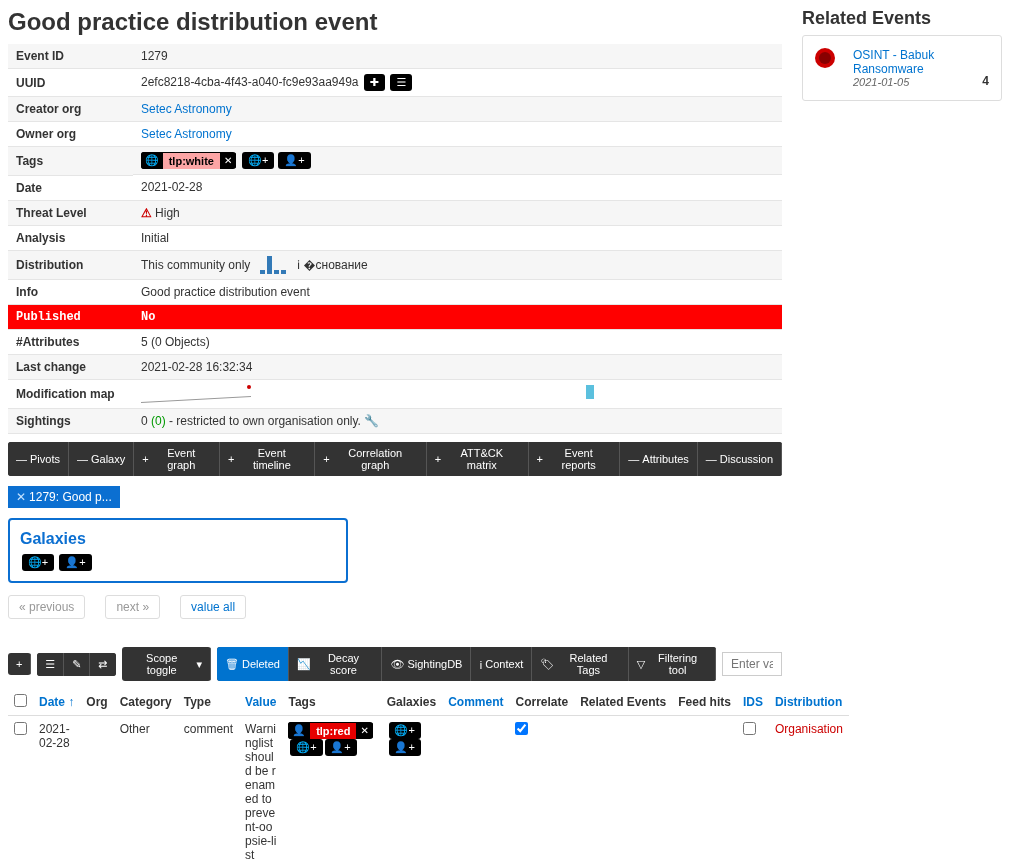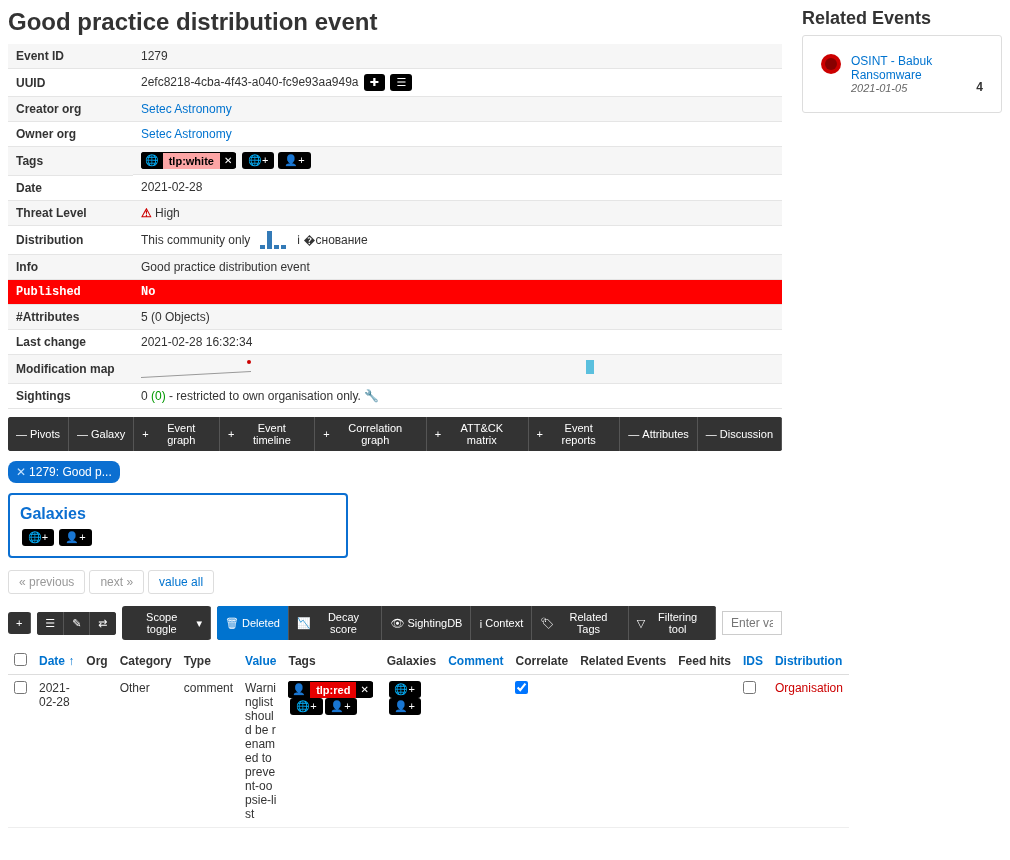--- a/index.html
+++ b/index.html
@@ -29,46 +29,46 @@
 .dist-bar span:nth-child(1){left:0;height:4px;} .dist-bar span:nth-child(2){left:7px;height:18px;} .dist-bar span:nth-child(3){left:14px;height:4px;} .dist-bar span:nth-child(4){left:21px;height:4px;}
 .mod-map { display:inline-block; width:110px; height:18px; position:relative; vertical-align: middle;}
 .mod-map::before { content:''; position:absolute; left:0; right:0; bottom:3px; height:1px; background:#999; transform:skewY(-3deg);}
 .mod-map .dot { position:absolute; right:0; top:0; width:4px; height:4px; background:#c00; border-radius:50%;}
 .mod-map-side { display:inline-block; width:8px; height:14px; background:#5bc0de; float:right; margin-right:180px;}
 .wrench { font-size:12px; }
 
 .toolbar { display:flex; background:#333; border-radius:3px; overflow:hidden; margin-bottom:10px; }
 .toolbar button { background:#333; color:#fff; border:none; border-right:1px solid #555; padding:5px 8px; font-size:11px; cursor:pointer; display:flex; align-items:center; gap:3px; }
 
-.pivot-chip { display:inline-block; background:#0b6fd1; color:#fff; border-radius:8px; padding:4px 8px; font-size:12px; margin-bottom:10px; }
+.pivot-chip { display:inline-block; background:#0b6fd1; color:#fff; border-radius:0; padding:4px 8px; font-size:12px; margin-bottom:10px; }
 .pivot-chip .x { color:#c5e3ff; margin-right:3px; }
 
 .galaxy-box { border:2px solid #0b6fd1; border-radius:4px; padding:10px; width:340px; margin-bottom:12px; }
 .galaxy-box h4 { color:#0b6fd1; font-size:16px; margin-bottom:6px; }
 
-.pager { display:flex; gap:4px; margin-bottom:12px; }
+.pager { display:flex; gap:20px; margin-bottom:28px; }
 .pager span, .pager a { border:1px solid #ddd; padding:4px 10px; border-radius:3px; font-size:12px; }
 .pager span { color:#999; }
 
 .action-row { display:flex; gap:6px; align-items:center; margin-bottom:8px; }
 .action-row .grp { display:flex; background:#333; border-radius:3px; overflow:hidden; }
 .action-row .grp button { background:#333; color:#fff; border:none; padding:5px 8px; font-size:11px; cursor:pointer; border-right:1px solid #555; display:flex; align-items:center; gap:3px; }
 .action-row .grp button.scope::after { content:' ▾'; }
 .action-row .grp button.primary { background:#0073cf; }
 .filter-input { margin-left:auto; border:1px solid #ccc; padding:4px 8px; font-size:12px; width:60px; color:#888;}
 
 .attr-table { width:100%; border-collapse:collapse; font-size:12px; }
 .attr-table th { text-align:left; padding:5px 6px; border-bottom:1px solid #ddd; font-weight:bold; white-space:nowrap; }
 .attr-table th a { color:#0073cf; }
 .attr-table td { padding:6px 6px; border-bottom:1px solid #eee; vertical-align:top; }
 .attr-table input[type=checkbox]{ cursor:pointer; }
 .org-red { color:#c00; }
 .sort-arrow { color:#0073cf; }
 
-.related-box { border:1px solid #ddd; border-radius:3px; padding:18px; display:flex; gap:10px; }
+.related-box { border:1px solid #ddd; border-radius:3px; padding:12px; display:flex; gap:18px; }
 .related-box .bug { width:20px; height:20px; background:#c00; border-radius:50%; position:relative; flex-shrink:0;}
 .related-box .bug::before{content:'';position:absolute;inset:4px;background:#800;border-radius:50%;}
 .related-box .info { flex:1; }
 .related-box .info .name { color:#0073cf; font-size:12px; }
 .related-box .info .date { color:#666; font-style:italic; font-size:11px; }
 .related-box .count { font-weight:bold; align-self:flex-end; }
 
 .flex-cell { display:flex; align-items:center; gap:2px; flex-wrap:wrap;}
 </style>
 </head>
@@ -111,20 +111,24 @@
           <span class="btn-sm">👤+</span>
         </td>
           </tr>
     <tr>
             <td class="k">Date</td>
             <td>2021-02-28</td>
           </tr>
     <tr>
             <td class="k">Threat Level</td>
             <td><span class="threat-icon">⚠</span> <span>High</span></td>
+          </tr>
+    <tr>
+            <td class="k">Analysis</td>
+            <td>Initial</td>
           </tr>
     <tr>
             <td class="k">Distribution</td>
         <td><span>This community only</span>
           <span class="dist-bar"><span></span><span></span><span></span><span></span></span>
           <span>ℹ</span> <span>�снованиe</span>
         </td>
           </tr>
     <tr>
             <td class="k">Info</td>

